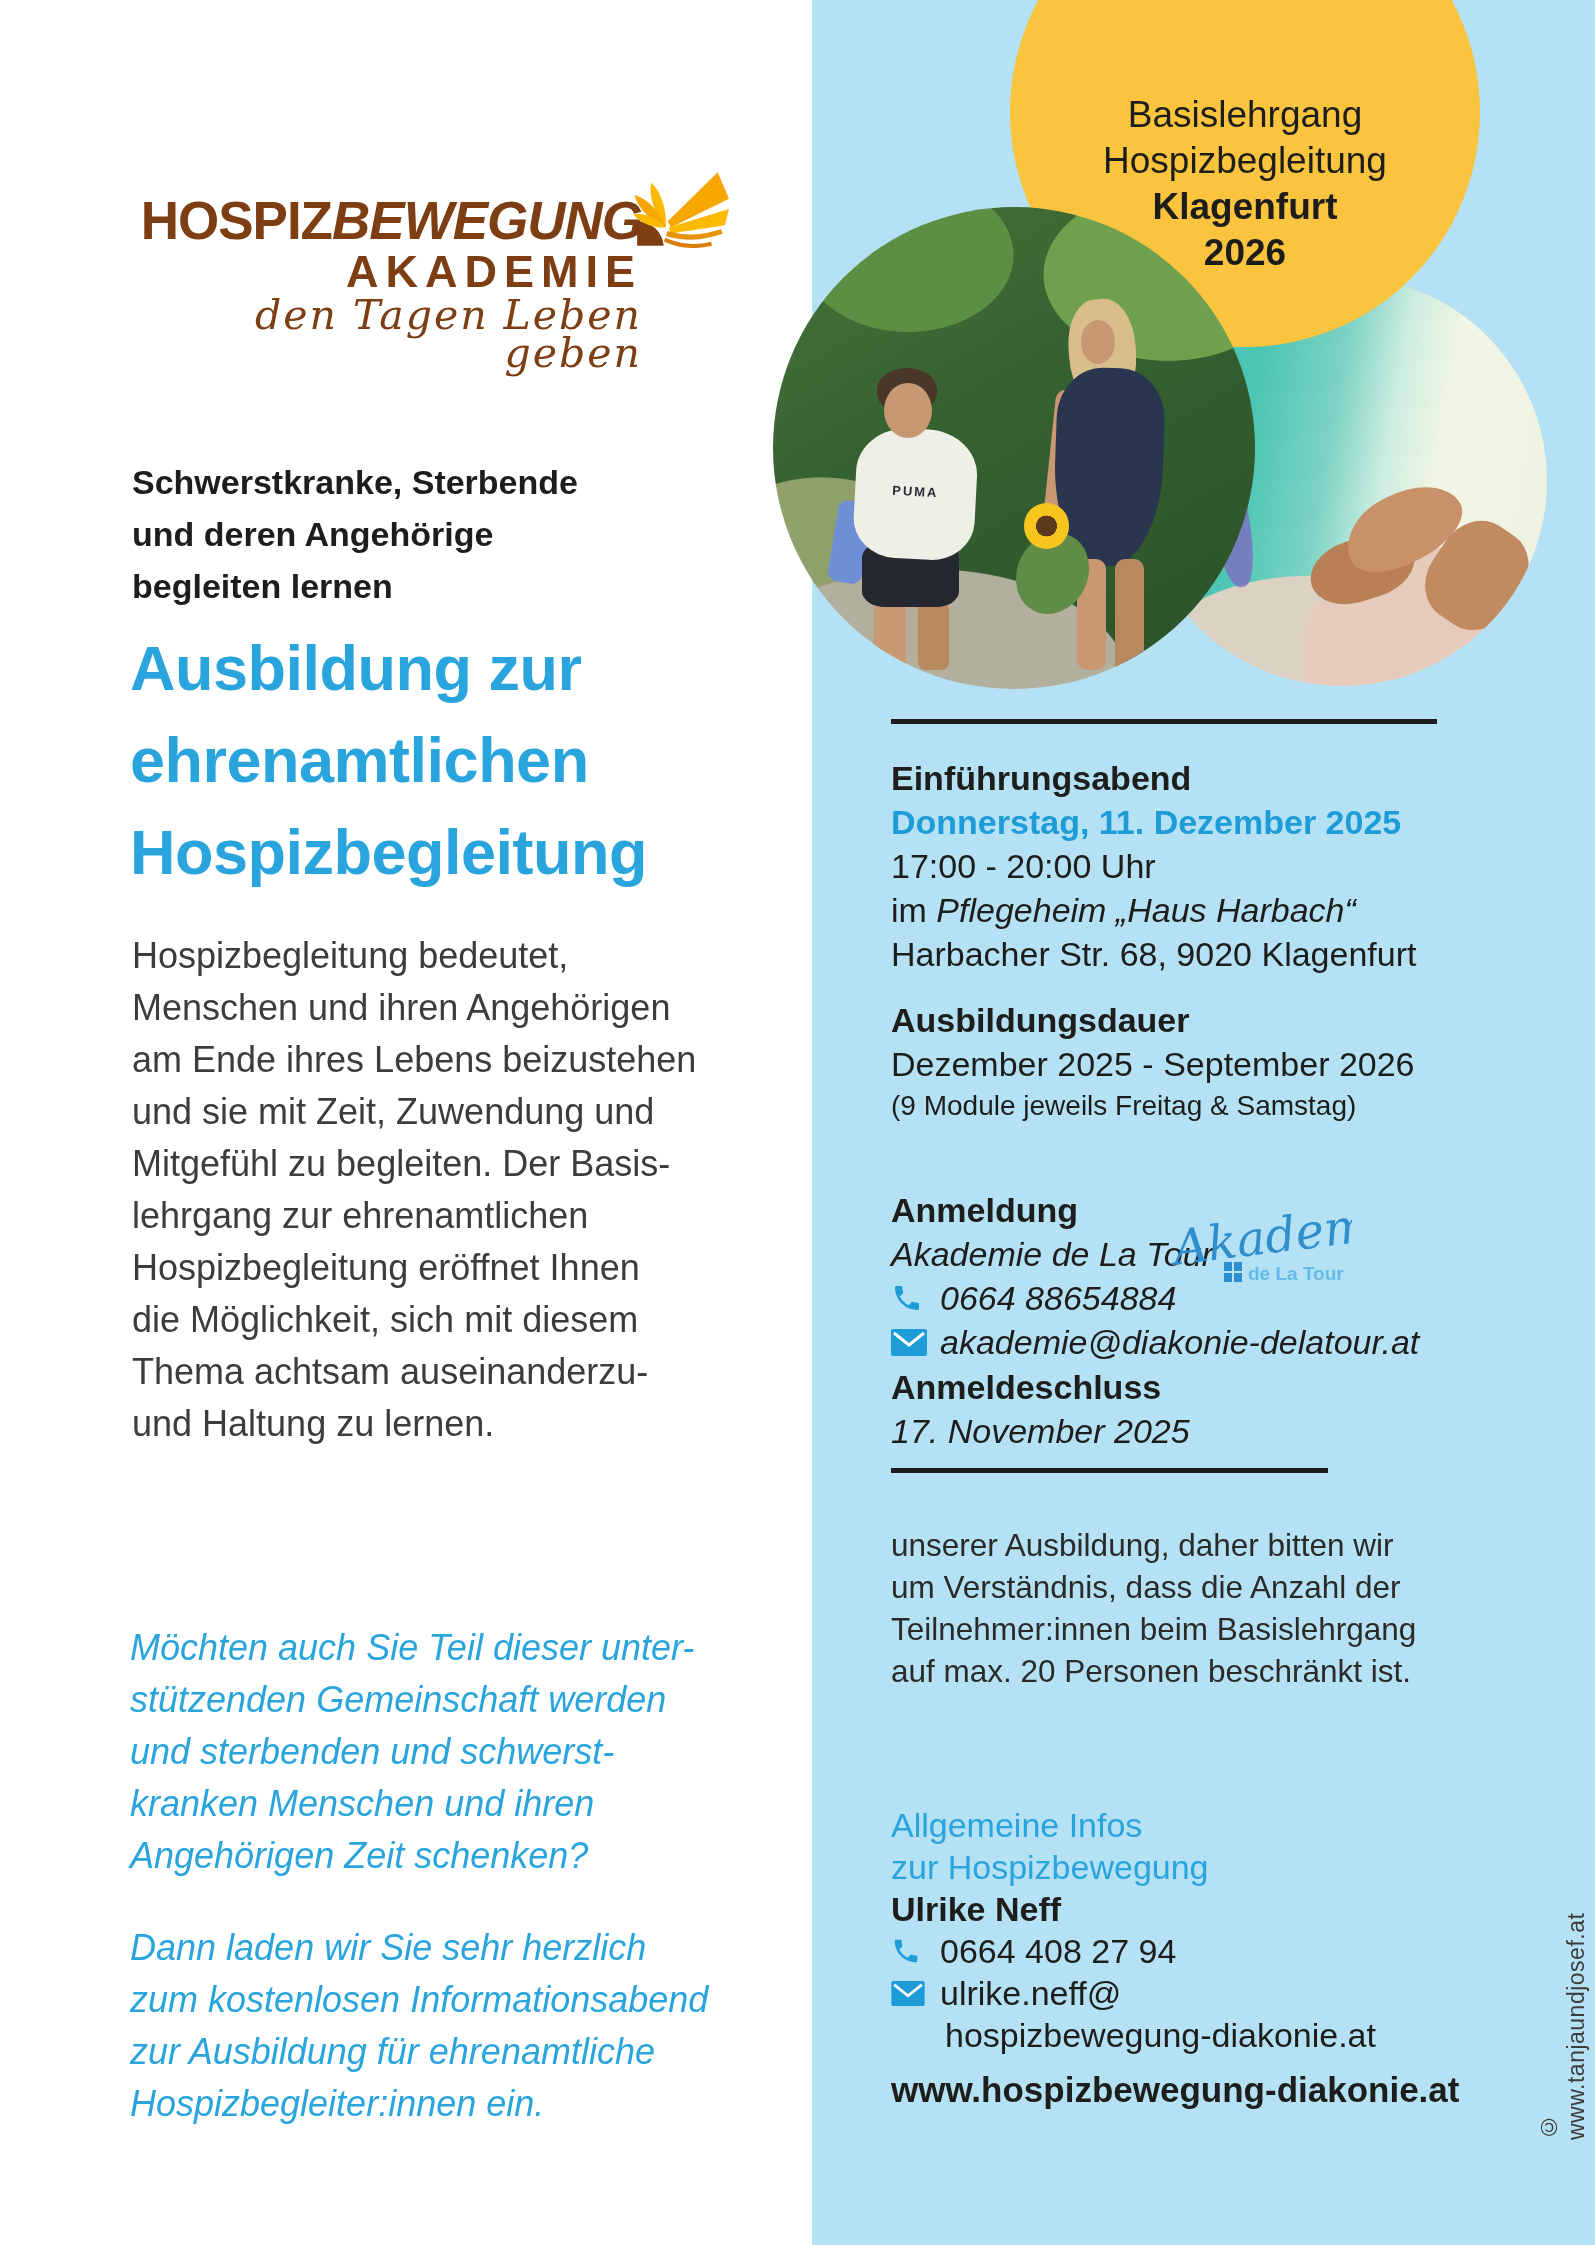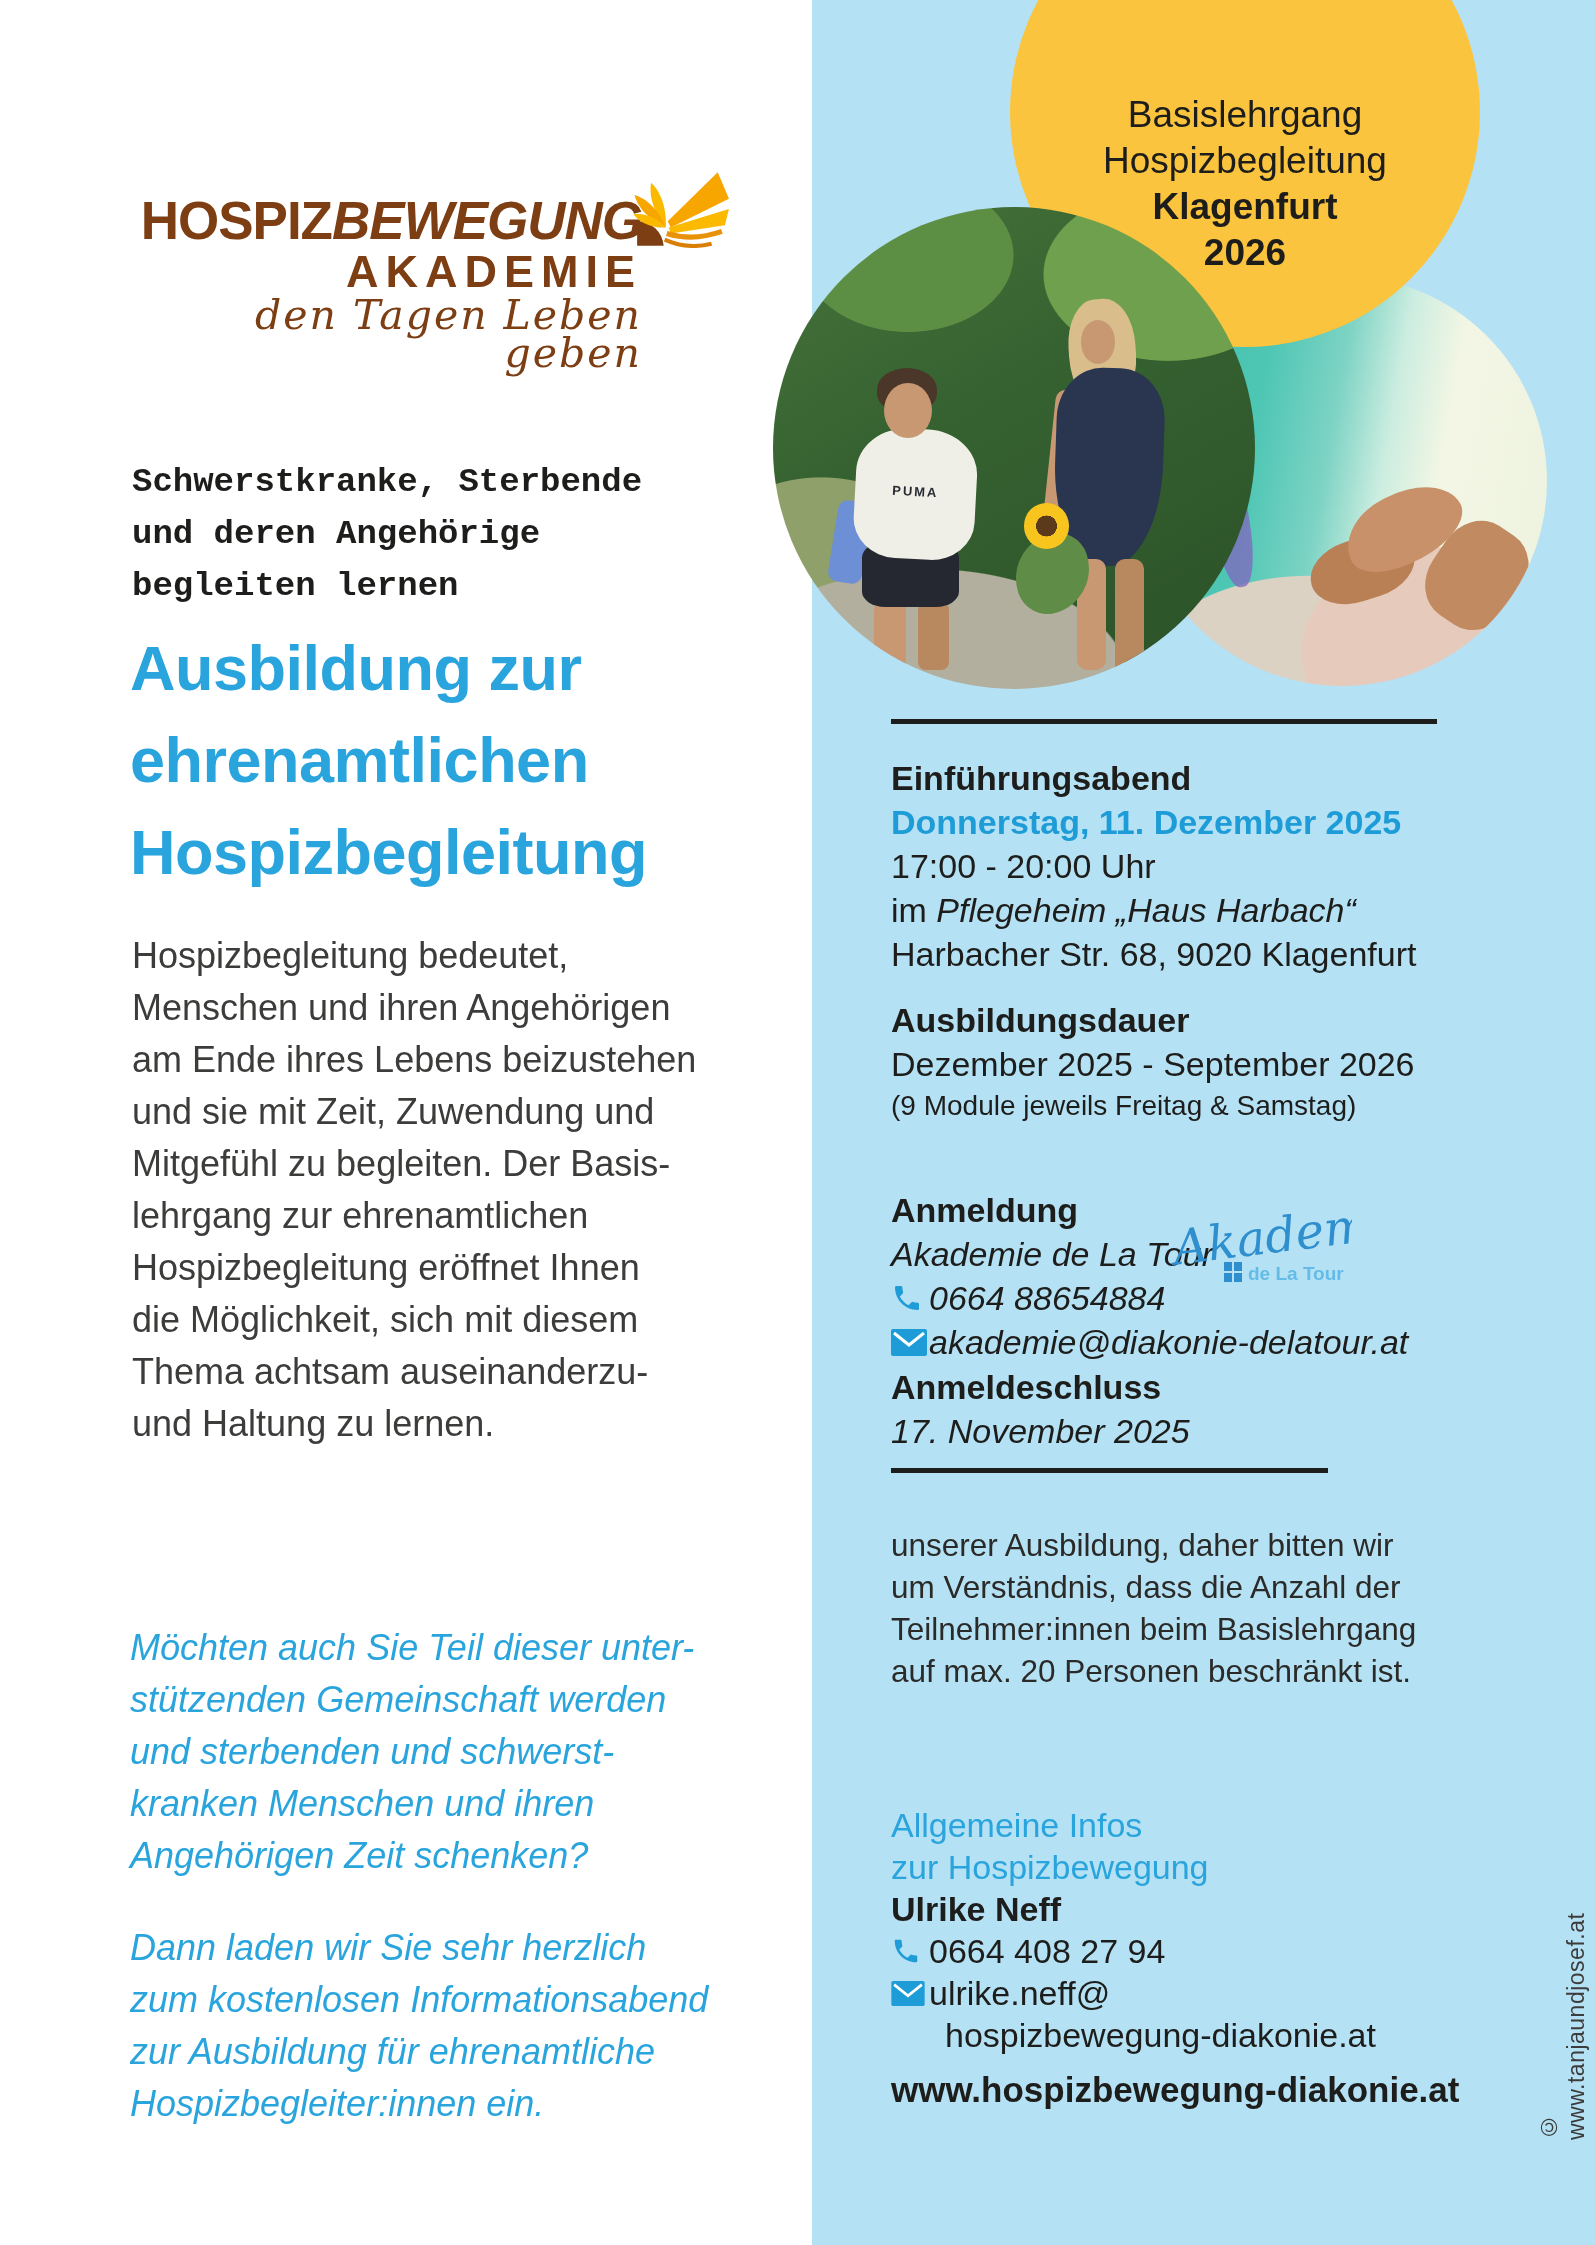--- a/index.html
+++ b/index.html
@@ -57,39 +57,39 @@
     font-size:37px; line-height:46px; color:#1D1D1B;margin-top:20px;}
   .badge-text .b{font-weight:bold;}
   
   .logo-text{left:128px; top:194px; width:514px; text-align:right; color:#7C3E12;}
   .logo-line1{font-size:53px; font-weight:bold; line-height:54px; letter-spacing:-1px; white-space:nowrap;}
   .logo-line1 .it{font-style:italic;}
   .logo-line2{font-size:45px; font-weight:bold; letter-spacing:7px; line-height:48px;}
   .logo-line3{font-family:"DejaVu Serif", serif; font-style:italic; font-size:41px; letter-spacing:2px; line-height:38px;}
   .logo-icon{left:630px; top:168px; width:102px; height:80px;}
   
-  .kicker{left:132px; top:456px; font-size:34px; line-height:52px; font-weight:bold; color:#1D1D1B;font-family:Liberation Mono, monospace;}
+  .kicker{left:132px; top:456px; font-size:34px; line-height:52px; font-weight:bold; color:#1D1D1B;}
   .big-title{left:130px; top:622px; font-size:63px; line-height:92px; font-weight:bold; color:#29A4DC; letter-spacing:-.5px;}
   .body-copy{left:132px; top:930px; font-size:36px; line-height:52px; color:#3C3C3B;}
   .invite{left:130px; top:1622px; font-size:36px; line-height:52px; color:#29A4DC; font-style:italic;}
   .invite2{left:130px; top:1922px;}
   
   .rule{height:5px; background:#1D1D1B;}
   .rule1{left:891px; top:719px; width:546px;}
   .rule2{left:891px; top:1468px; width:437px;}
   .panel-block{left:891px; width:560px; font-size:34px; line-height:44px; color:#1D1D1B;}
   .pb-einf{top:756px;}
   .pb-dauer{top:998px;}
   .pb-anm{top:1188px;}
   .pb-schluss{top:1365px;}
   .hd{font-weight:bold;}
   .blue-bold{color:#1E9CD7; font-weight:bold;}
   .it{font-style:italic;}
   .small-note{font-size:28px; line-height:40px;}
-  .contact-row{display:flex; align-items:center; gap:0;}
+  .contact-row{display:flex; align-items:center; gap:11px;}
   .contact-row .ic{flex:0 0 38px; display:flex; align-items:center;}
   .quality{left:891px; top:1524px; width:560px; font-size:31.5px; line-height:42px; color:#2A2A28;}
   .infos{left:891px; top:1804px; font-size:34px; line-height:42px; color:#1D1D1B;}
   .infos .blue{color:#29A4DC;}
   .email-cont{padding-left:54px;}
   .website{left:891px; top:2070px; font-size:35px; font-weight:bold; color:#1D1D1B;}
   .credit{left:1536px; top:1900px; height:240px; writing-mode:vertical-rl; transform:rotate(180deg);
     font-size:23px; color:#3C3C3B; letter-spacing:.5px;}
   .akademie-logo{left:1172px; top:1188px; width:180px; height:118px;}
 </style>

